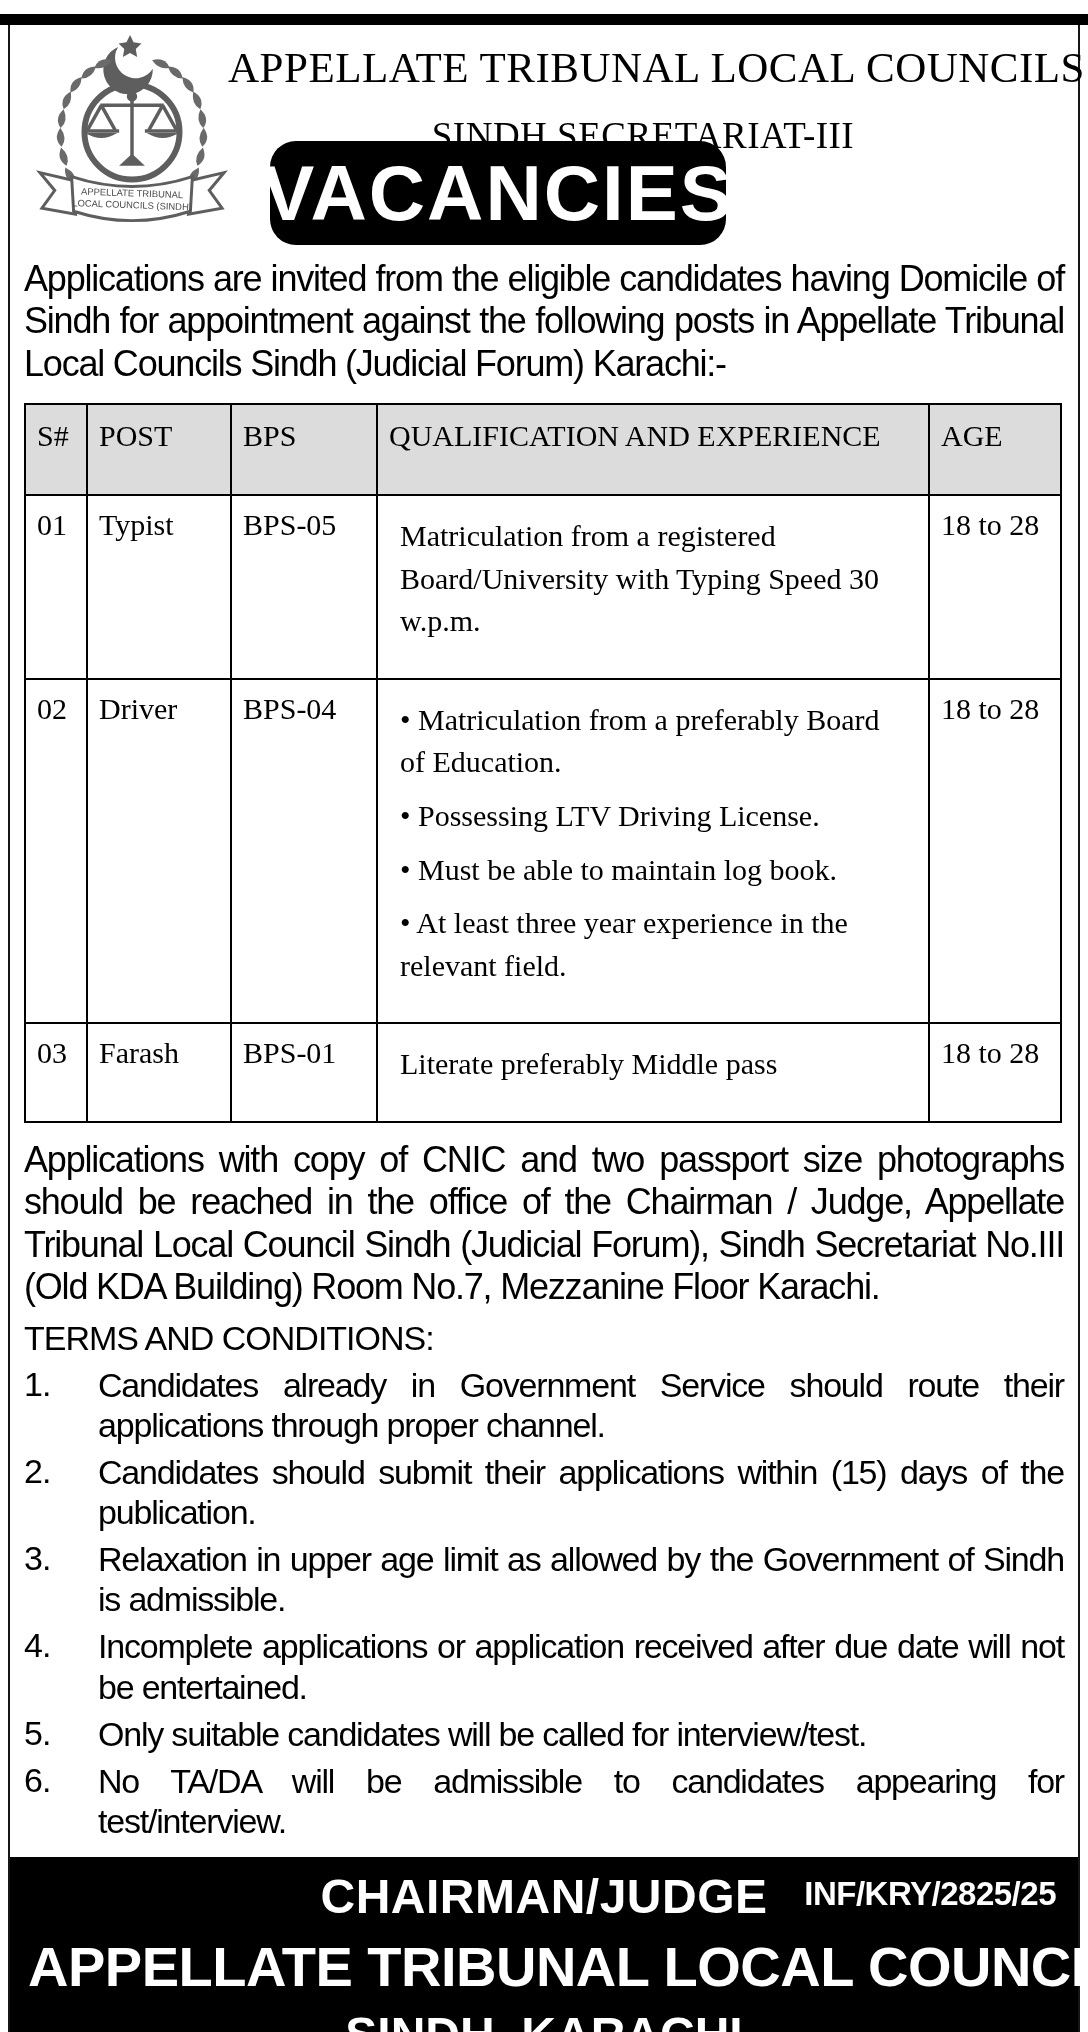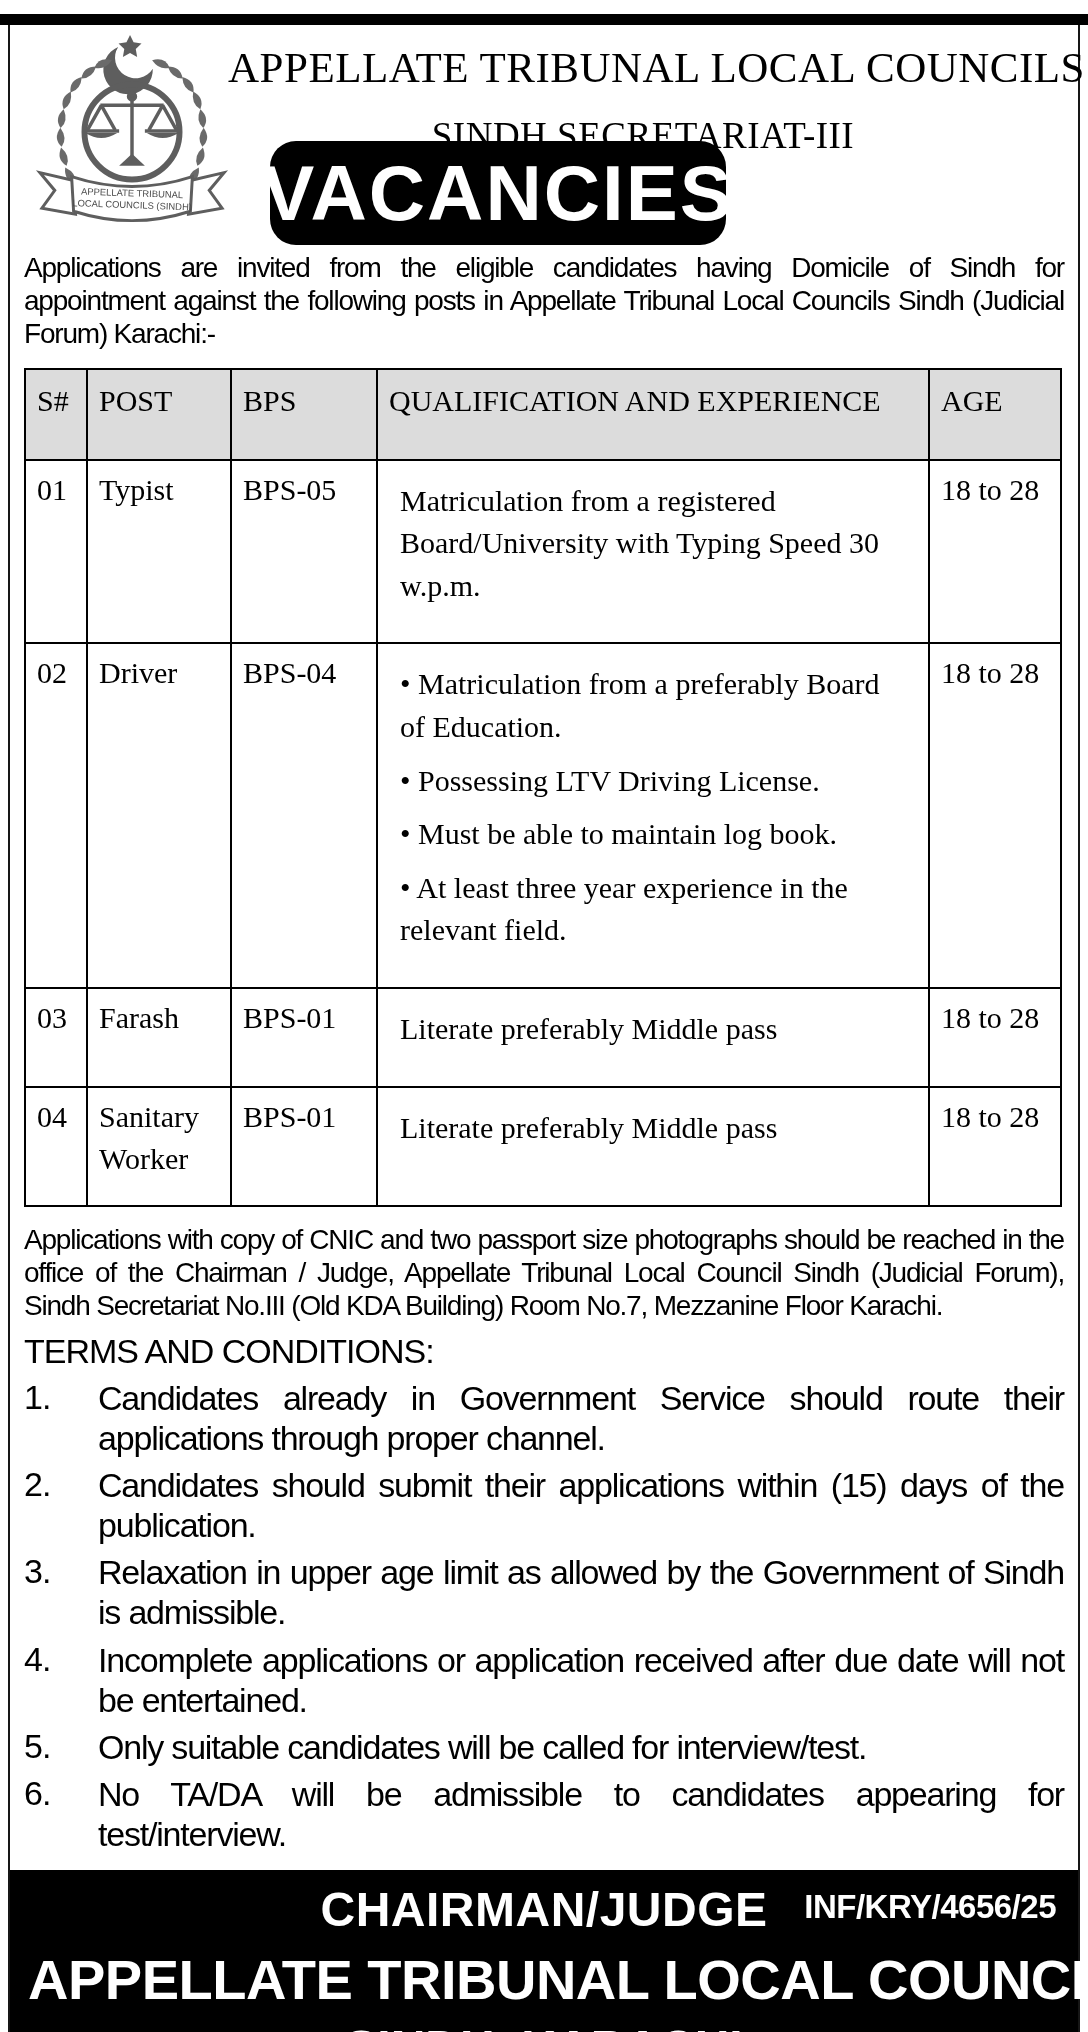--- a/index.html
+++ b/index.html
@@ -22,22 +22,22 @@
   .org1 { font-size:43px; letter-spacing:.5px; white-space:nowrap; }
   .org2 { font-size:37px; margin-top:22px; letter-spacing:.5px; }
   .vac-banner {
     position:absolute; left:248px; top:116px; width:456px; height:104px;
     background:#000; border-radius:26px; display:flex; align-items:center; justify-content:center;
   }
   .vac-banner span { color:#fff; font-size:78px; font-weight:bold; letter-spacing:2px; }
 
   
   .para {
-    font-size:28px; letter-spacing:-1.2px; line-height:1.18;
-    text-align:justify; margin:0 2px 0;
+    font-size:36px; letter-spacing:-1.2px; line-height:1.18;
+    text-align:justify; margin:7px 2px 0;
   }
   .intro { margin-bottom:18px; }
 
   
   table.vac {
     border-collapse:collapse; table-layout:fixed; width:1036px; margin:0 2px;
     font-family:"Liberation Serif", serif; font-size:30px; line-height:1.42;
   }
   table.vac th, table.vac td {
     border:2px solid #000; vertical-align:top; text-align:left;
@@ -180,29 +180,20 @@
           </tr>
           <tr>
             <td class="c-sno">03</td>
             <td class="c-post">Farash</td>
             <td class="c-bps">BPS-01</td>
             <td class="c-qual">
               <div>Literate preferably Middle pass</div>
             </td>
             <td class="c-age">18 to 28</td>
           </tr>
-          <tr>
-            <td class="c-sno">04</td>
-            <td class="c-post">Sanitary Worker</td>
-            <td class="c-bps">BPS-01</td>
-            <td class="c-qual">
-              <div>Literate preferably Middle pass</div>
-            </td>
-            <td class="c-age">18 to 28</td>
-          </tr>
         </tbody>
     </table>
 
     <p class="para submission" style="margin-top:16px;">Applications with copy of CNIC and two passport size photographs should be reached in the office of the Chairman / Judge, Appellate Tribunal Local Council Sindh (Judicial Forum), Sindh Secretariat No.III (Old KDA Building) Room No.7, Mezzanine Floor Karachi.</p>
 
     <div class="terms-head">TERMS AND CONDITIONS:</div>
     <div>
         <div class="term">
           <span class="tnum">1.</span>
           <span class="ttxt">Candidates already in Government Service should route their applications through proper channel.</span>
@@ -226,19 +217,19 @@
         <div class="term">
           <span class="tnum">6.</span>
           <span class="ttxt">No TA/DA will be admissible to candidates appearing for test/interview.</span>
         </div>
       </div>
   </div>
 
   <div class="sig">
     <div>
       <span class="sig-title">CHAIRMAN/JUDGE</span>
-      <span class="sig-ref">INF/KRY/4656/25</span>
+      <span class="sig-ref">INF/KRY/2825/25</span>
     </div>
     <div class="sig-l2">APPELLATE TRIBUNAL LOCAL COUNCILS</div>
     <div class="sig-l3">SINDH, KARACHI</div>
   </div>
 
 </div>
 
 </body></html>

